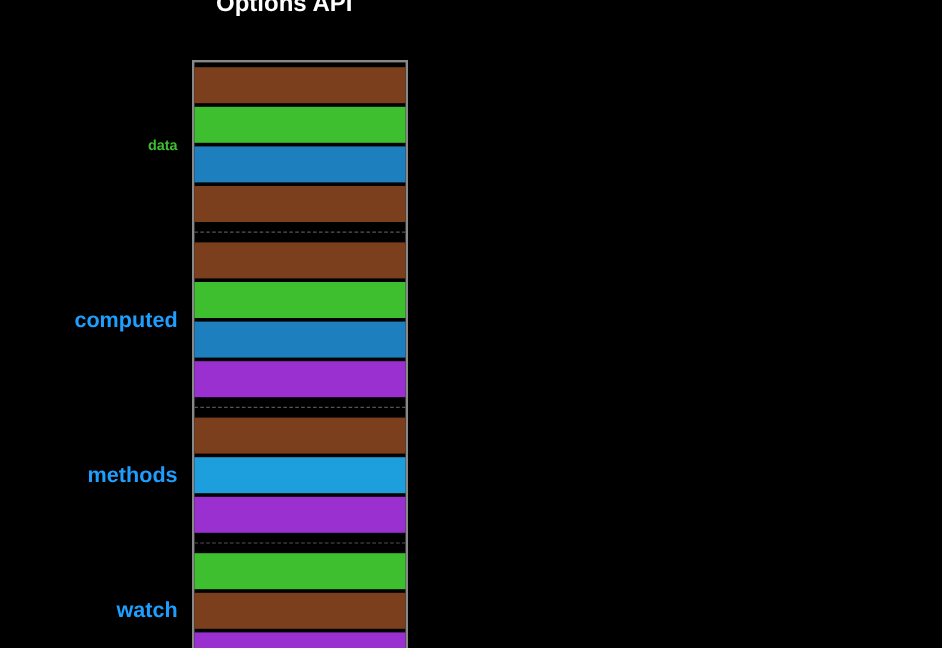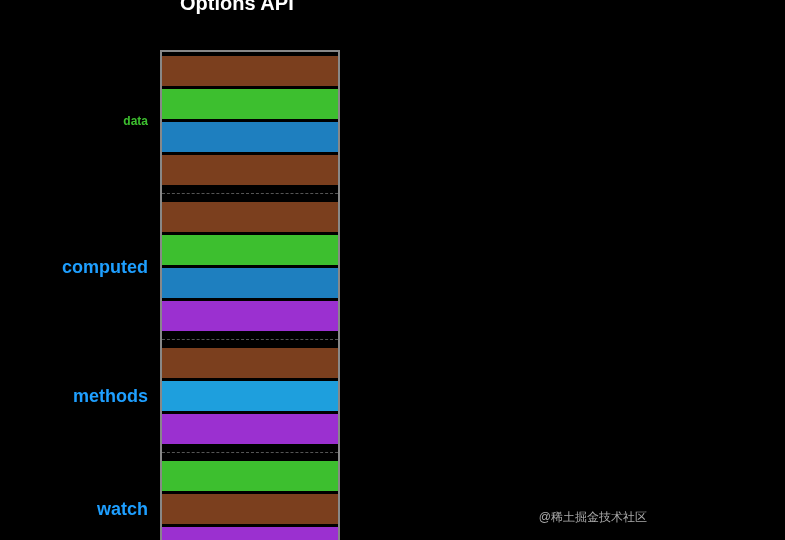--- a/index.html
+++ b/index.html
@@ -92,16 +92,13 @@
         <div style="border-top: 1px dashed rgb(85, 85, 85); margin: 4px 0px;"></div>
         <div style="position: relative; padding-top: 4px; padding-bottom: 4px;">
           <span style="position: absolute; right: calc(100% + 14px); top: 50%; transform: translateY(-50%); color: rgb(30, 159, 255); font-size: 18px; font-weight: bold; font-family: sans-serif; white-space: nowrap;">watch</span>
           <div style="height: 30px; width: 100%; background-color: rgb(61, 191, 47); margin-bottom: 3px;"></div>
           <div style="height: 30px; width: 100%; background-color: rgb(123, 63, 30); margin-bottom: 3px;"></div>
           <div style="height: 30px; width: 100%; background-color: rgb(155, 48, 208); margin-bottom: 0px;"></div>
         </div>
       </div>
   </div>
 
-  <div class="watermark">
-    <div>@稀土掘金技术社区</div>
-  </div>
 </div>
 
 </body></html>

